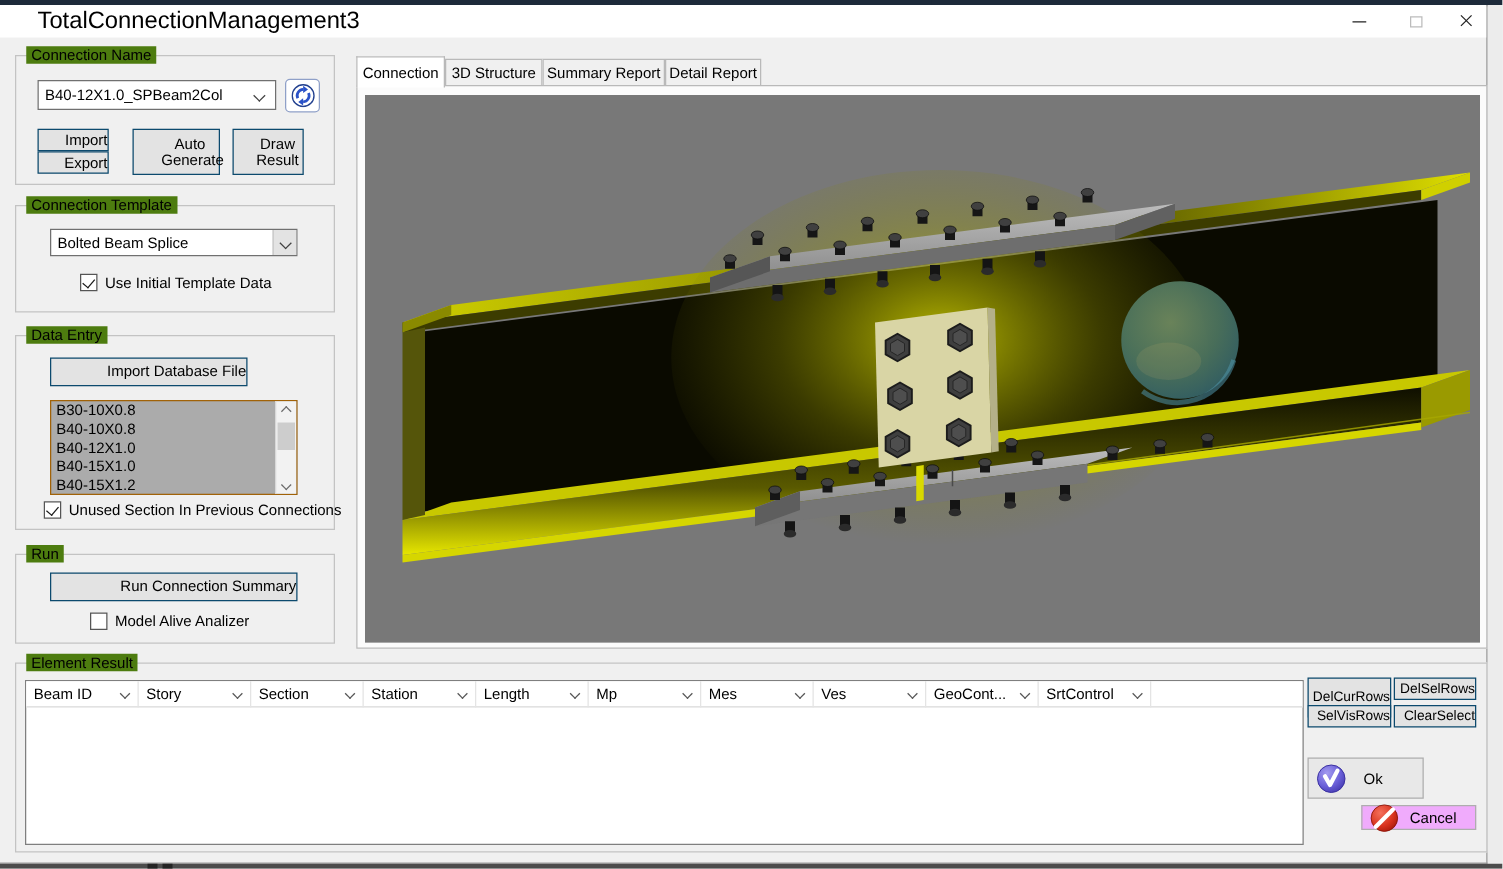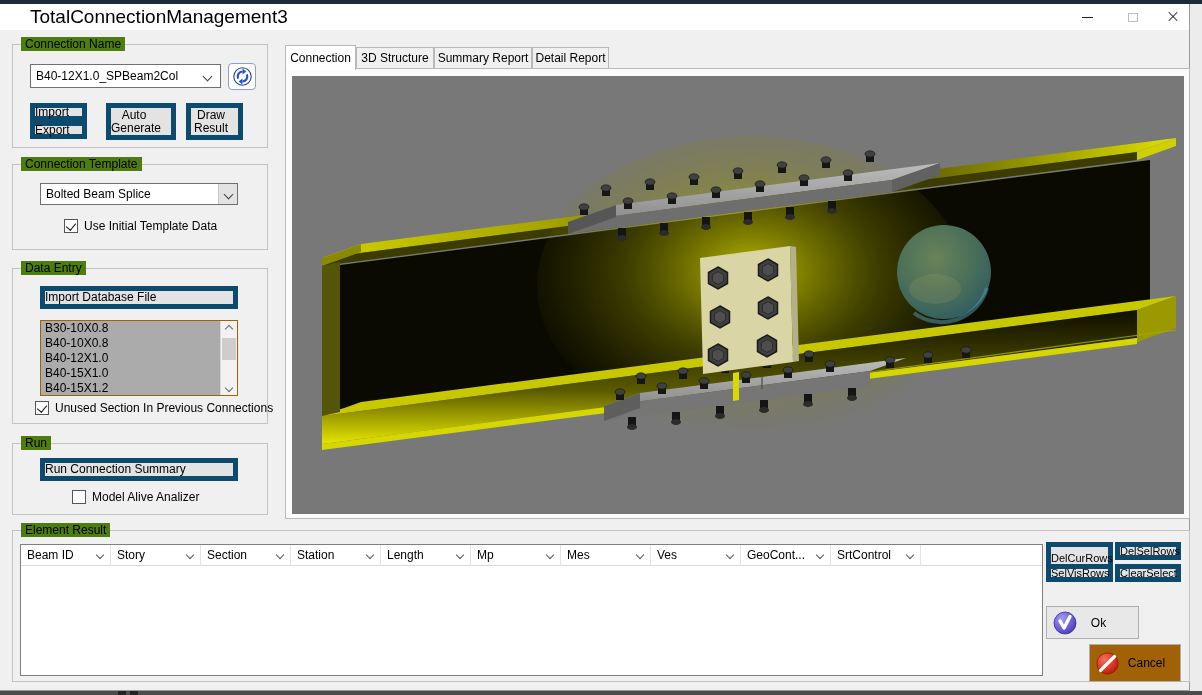--- a/index.html
+++ b/index.html
@@ -24,22 +24,22 @@
   .xwrap{width:12px;height:12px;position:relative}
   .xwrap i{position:absolute;left:0;top:5px;width:12px;height:0;border-top:1.4px solid #222}
   .xwrap i:nth-child(1){transform:rotate(45deg)}
   .xwrap i:nth-child(2){transform:rotate(-45deg)}
 
   
   .grp{border:1px solid #c3c3c3;background:#f0f0f0}
   .grp>.glabel{position:absolute;top:-8px;left:8px;background:#4d7c0f;padding:0 4px;line-height:14px}
 
   
-  .btn{background:#e3e3e3;border:5px solid #0c4a6e;display:flex;align-items:center;
-       justify-content:flex-start;text-align:center;font-size:12px;line-height:13px;cursor:default}
+  .btn{background:#e3e3e3;border:1px solid #0c4a6e;display:flex;align-items:center;
+       justify-content:flex-end;text-align:center;font-size:12px;line-height:13px;cursor:default}
   .btn.small{font-size:11px}
 
   
   .combo{background:#fff;border:1px solid #707070;display:flex;align-items:center;padding-left:5px}
   .chv{display:inline-block;width:7px;height:7px;border-left:1.4px solid #404040;
        border-bottom:1.4px solid #404040;transform:rotate(-45deg)}
   .chv.up{transform:rotate(135deg)}
   .combo .chv{position:absolute;right:9px;top:8px}
   .ddbtn{position:absolute;right:0;top:0;bottom:0;width:19px;background:#e3e3e3;
          border-left:1px solid #c5c5c5;display:flex;align-items:center;justify-content:center}
@@ -138,21 +138,21 @@
     </span>
 </div>
 <div class="abs cbrow" style="left:64px;top:219px">
   <span class="cb checked"></span>
   <span>Use Initial Template Data</span>
 </div>
 
 <div class="abs grp" style="left:12px;top:268px;width:256px;height:156px">
   <span class="glabel">Data Entry</span>
 </div>
-<div class="abs btn" style="left:40px;top:286px;width:198px;height:23px">
+<div class="abs btn" style="left:40px;top:286px;width:158px;height:23px">
   <span>Import Database File</span>
 </div>
 <div class="abs list" style="left:40px;top:320px;width:198px;height:76px">
   <div class="item">B30-10X0.8</div>
   <div class="item">B40-10X0.8</div>
   <div class="item">B40-12X1.0</div>
   <div class="item">B40-15X1.0</div>
   <div class="item">B40-15X1.2</div>
   <div class="sbar">
     <span class="arr" style="top:0">
@@ -366,21 +366,21 @@
           <stop offset="0.6" stop-color="#6a5fd8"></stop>
           <stop offset="1" stop-color="#4338ae"></stop>
     </radialGradient>
       </defs>
     <circle cx="12" cy="12" r="11" fill="url(#okG)" stroke="#3a30a0" stroke-width="0.8"></circle>
     <path d="M7 10 L11 17 L17 5.5" fill="none" stroke="#ffffff" stroke-width="3.4" stroke-linecap="round" stroke-linejoin="round"></path>
   </svg>
   <span class="lbl" style="margin-right:18px">Ok</span>
 </div>
 
-<div class="abs okbtn" style="left:1089px;top:644px;width:92px;height:38px;z-index:6;background:#a16207">
+<div class="abs okbtn" style="left:1089px;top:644px;width:92px;height:20px;z-index:6;background:#f0abfc">
   <svg width="23" height="23" viewBox="0 0 23 23" style="margin-left:6px">
     <defs>
         <radialGradient id="cnG" cx="0.35" cy="0.3" r="0.85">
       <stop offset="0" stop-color="#f4705c"></stop>
           <stop offset="0.6" stop-color="#d8321e"></stop>
           <stop offset="1" stop-color="#9c1408"></stop>
     </radialGradient>
       </defs>
     <circle cx="11.5" cy="11.5" r="10.6" fill="url(#cnG)" stroke="#8a1408" stroke-width="0.7"></circle>
     <line x1="4.6" y1="18.4" x2="18.4" y2="4.6" stroke="#ffffff" stroke-width="3.4" stroke-linecap="round"></line>

